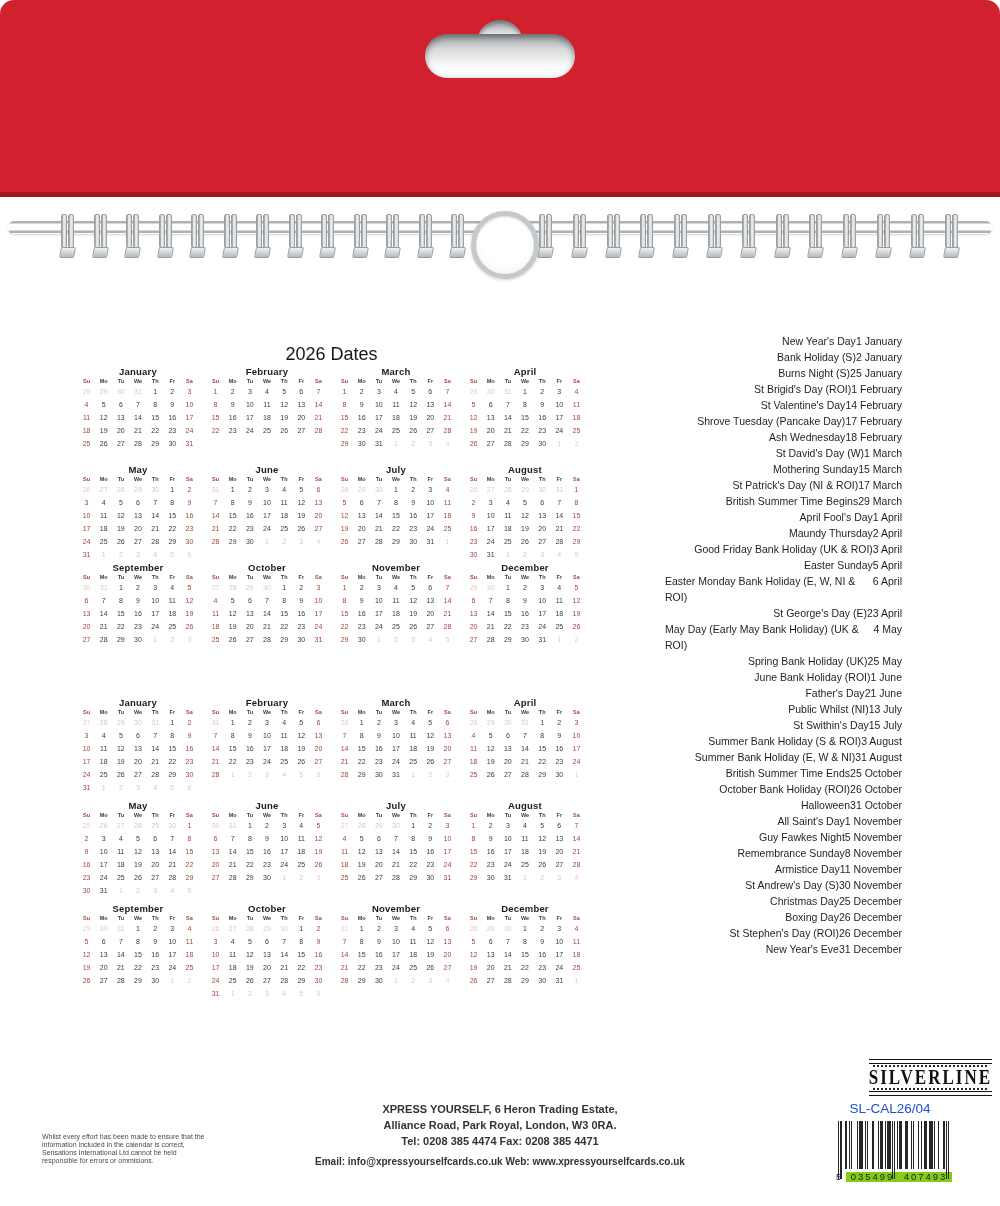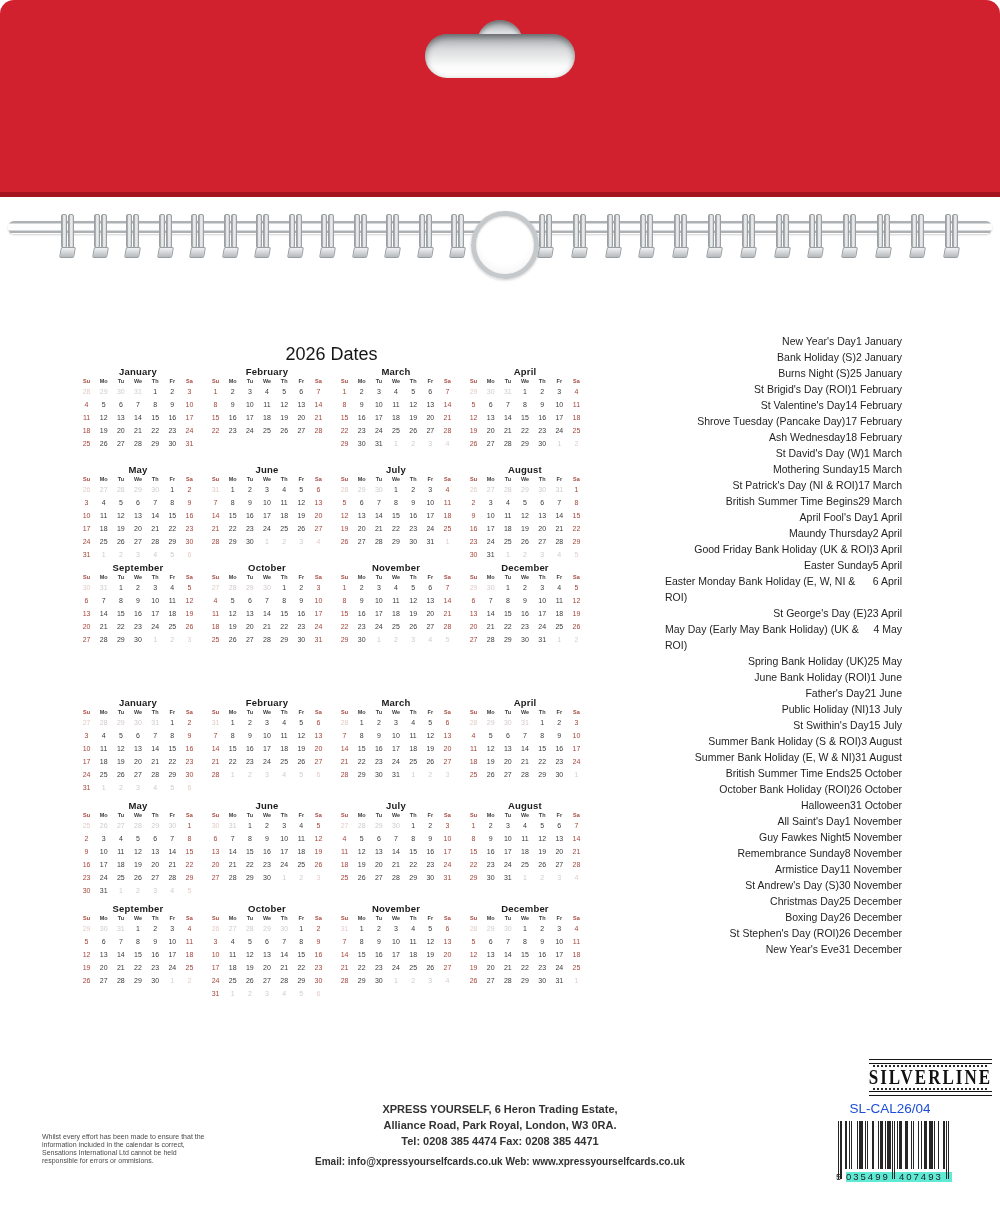--- a/index.html
+++ b/index.html
@@ -72,21 +72,21 @@
               font-size:7px;line-height:8px;text-align:left;}
   .pcode{position:absolute;left:830px;top:1101px;width:120px;text-align:center;
          font-size:13.5px;color:#1d4ed8;}
   .barcode{position:absolute;left:836px;top:1121px;width:116px;height:72px;background:#fff;}
   .bars{position:relative;display:flex;align-items:flex-start;height:60px;padding-left:2px;}
   .mod{flex:none;width:1.18px;height:48px;}
   .mod.bar{background:#262626;}
   .mod.tall{height:58px;}
   .bdigits{display:flex;font-size:9.5px;line-height:10px;color:#1d1d1d;margin-top:-9px;}
   .bdigits .d0{width:10px;background:#fff;}
-  .bdigits .dg{flex:1;text-align:left;letter-spacing:2px;background:#5eead4;}
+  .bdigits .dg{flex:1;text-align:center;letter-spacing:2px;background:#84cc16;}
 </style>
 </head>
 <body>
 
 <div class="page">
 
   <div class="banner">
     <div class="hanger-bump"></div>
     <div class="hanger"></div>
   </div>
@@ -1717,21 +1717,21 @@
         </div>
         <div class="kd-row">
           <span class="nm">June Bank Holiday (ROI)</span>
           <span class="dt">1 June</span>
         </div>
         <div class="kd-row">
           <span class="nm">Father's Day</span>
           <span class="dt">21 June</span>
         </div>
         <div class="kd-row">
-          <span class="nm">Public Holiday (NI)</span>
+          <span class="nm">Public Whilst (NI)</span>
           <span class="dt">13 July</span>
         </div>
         <div class="kd-row">
           <span class="nm">St Swithin's Day</span>
           <span class="dt">15 July</span>
         </div>
         <div class="kd-row">
           <span class="nm">Summer Bank Holiday (S &amp; ROI)</span>
           <span class="dt">3 August</span>
         </div>

